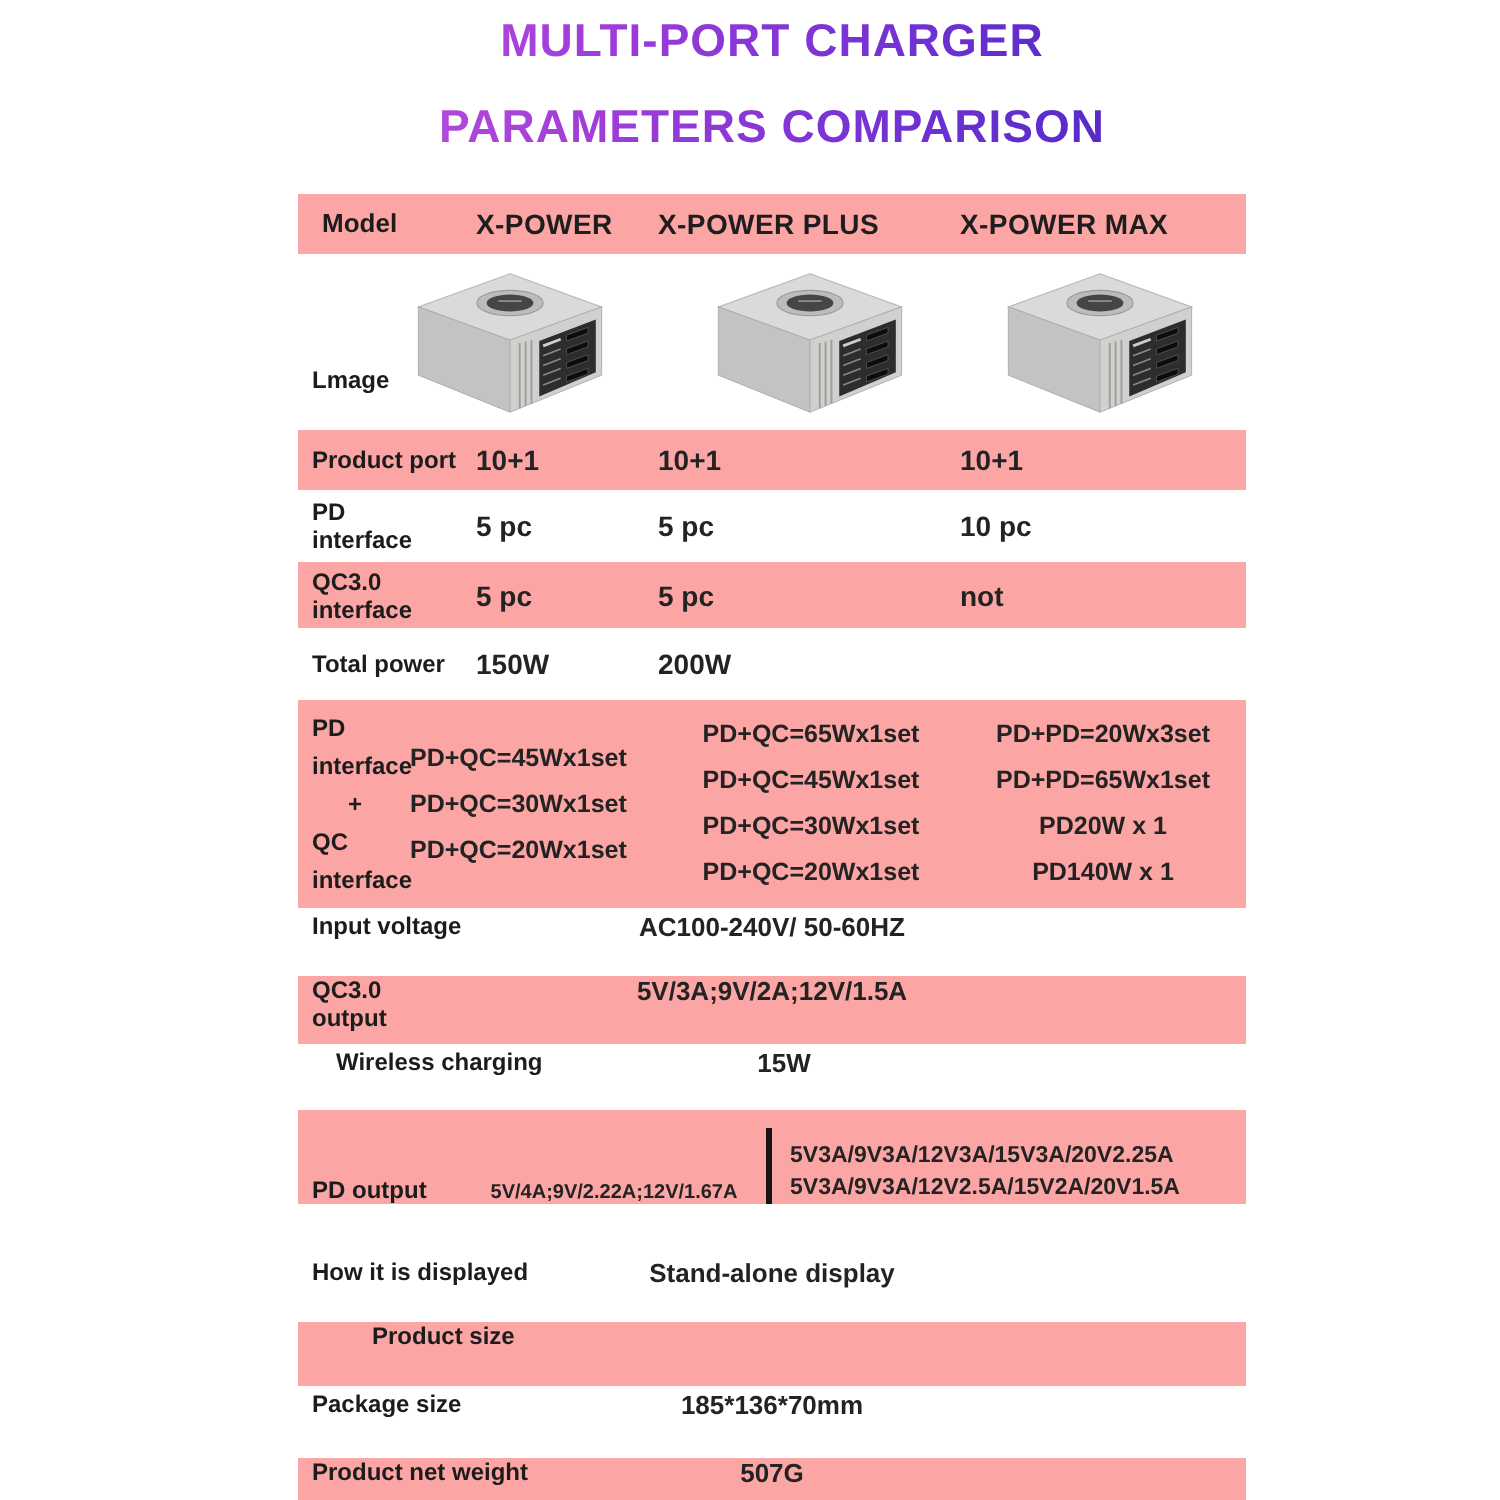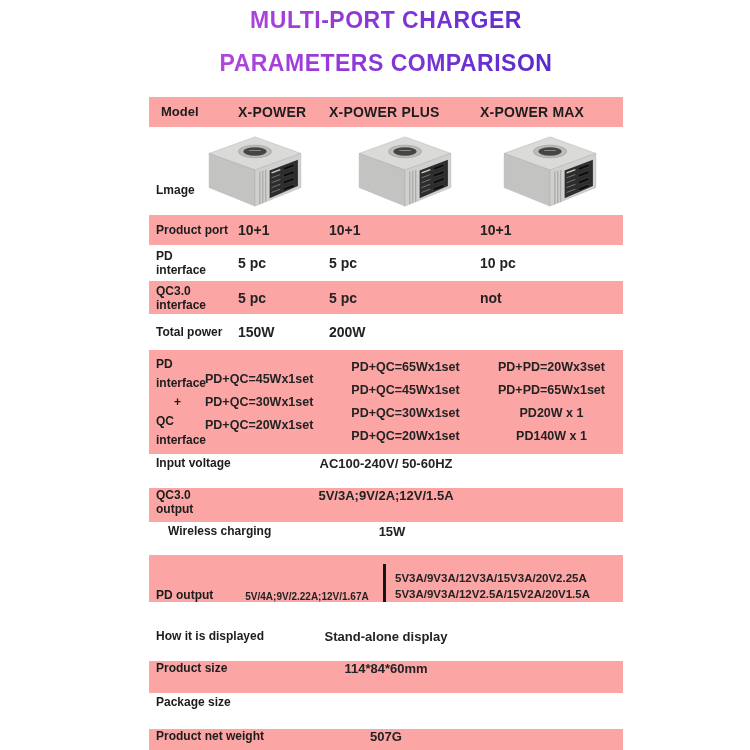--- a/index.html
+++ b/index.html
@@ -35,21 +35,21 @@
   .r-big{min-height:100px;grid-template-columns:56px 126px 149px 1fr;align-items:center;padding:2px 0;}
   .r-big .biglbl{font-size:12px;font-weight:700;line-height:19px;padding-left:7px;color:#1c1c1c;}
   .r-big .biglbl .plus{padding-left:18px;}
   .bigcol{font-size:12.5px;font-weight:600;line-height:23px;color:#232323;}
   .bigcol.left{text-align:left;}
   .bigcol.center{text-align:center;}
 
   .r-span{display:flex;align-items:flex-start;}
   .r-span .sval{position:absolute;left:0;right:0;text-align:center;font-size:13px;font-weight:700;color:#232323;}
   .r-iv{min-height:30px;} .r-qo{min-height:34px;} .r-wc{min-height:29px;margin-left:12px;}
-  .r-disp{min-height:30px;margin-top:27px;} .r-ps{min-height:32px;} .r-pk{min-height:32px;}
+  .r-disp{min-height:30px;margin-top:27px;} .r-ps{min-height:32px;padding-left:30px;} .r-pk{min-height:32px;}
   .r-nw{min-height:32px;} .r-gw{min-height:33px;}
 
   .r-po{display:flex;align-items:flex-end;min-height:47px;}
   .r-po .lbl{width:75px;flex:none;}
   .r-po .po-left{width:152px;flex:none;text-align:center;font-size:10px;font-weight:600;color:#232323;}
   .r-po .po-div{width:3px;height:38px;background:#151515;flex:none;margin-right:9px;}
   .r-po .po-right{font-size:11.5px;font-weight:600;line-height:15.5px;color:#232323;}
 </style>
 </head>
 <body>
@@ -199,25 +199,25 @@
       </div>
     </div>
 
     <div class="row r-span r-disp">
       <div class="lbl">How it is displayed</div>
       <div class="sval">Stand-alone display</div>
     </div>
 
     <div class="row shaded r-span r-ps">
       <div class="lbl">Product size</div>
-      <div class="sval">114*84*60mm</div>
     </div>
 
     <div class="row r-span r-pk">
       <div class="lbl">Package size</div>
+      <div class="sval">185*136*70mm</div>
     </div>
 
     <div class="row shaded r-span r-nw">
       <div class="lbl">Product net weight</div>
       <div class="sval">507G</div>
     </div>
 
     <div class="row r-span r-gw">
       <div class="lbl">Product gross weight</div>
       <div class="sval">800G</div>

